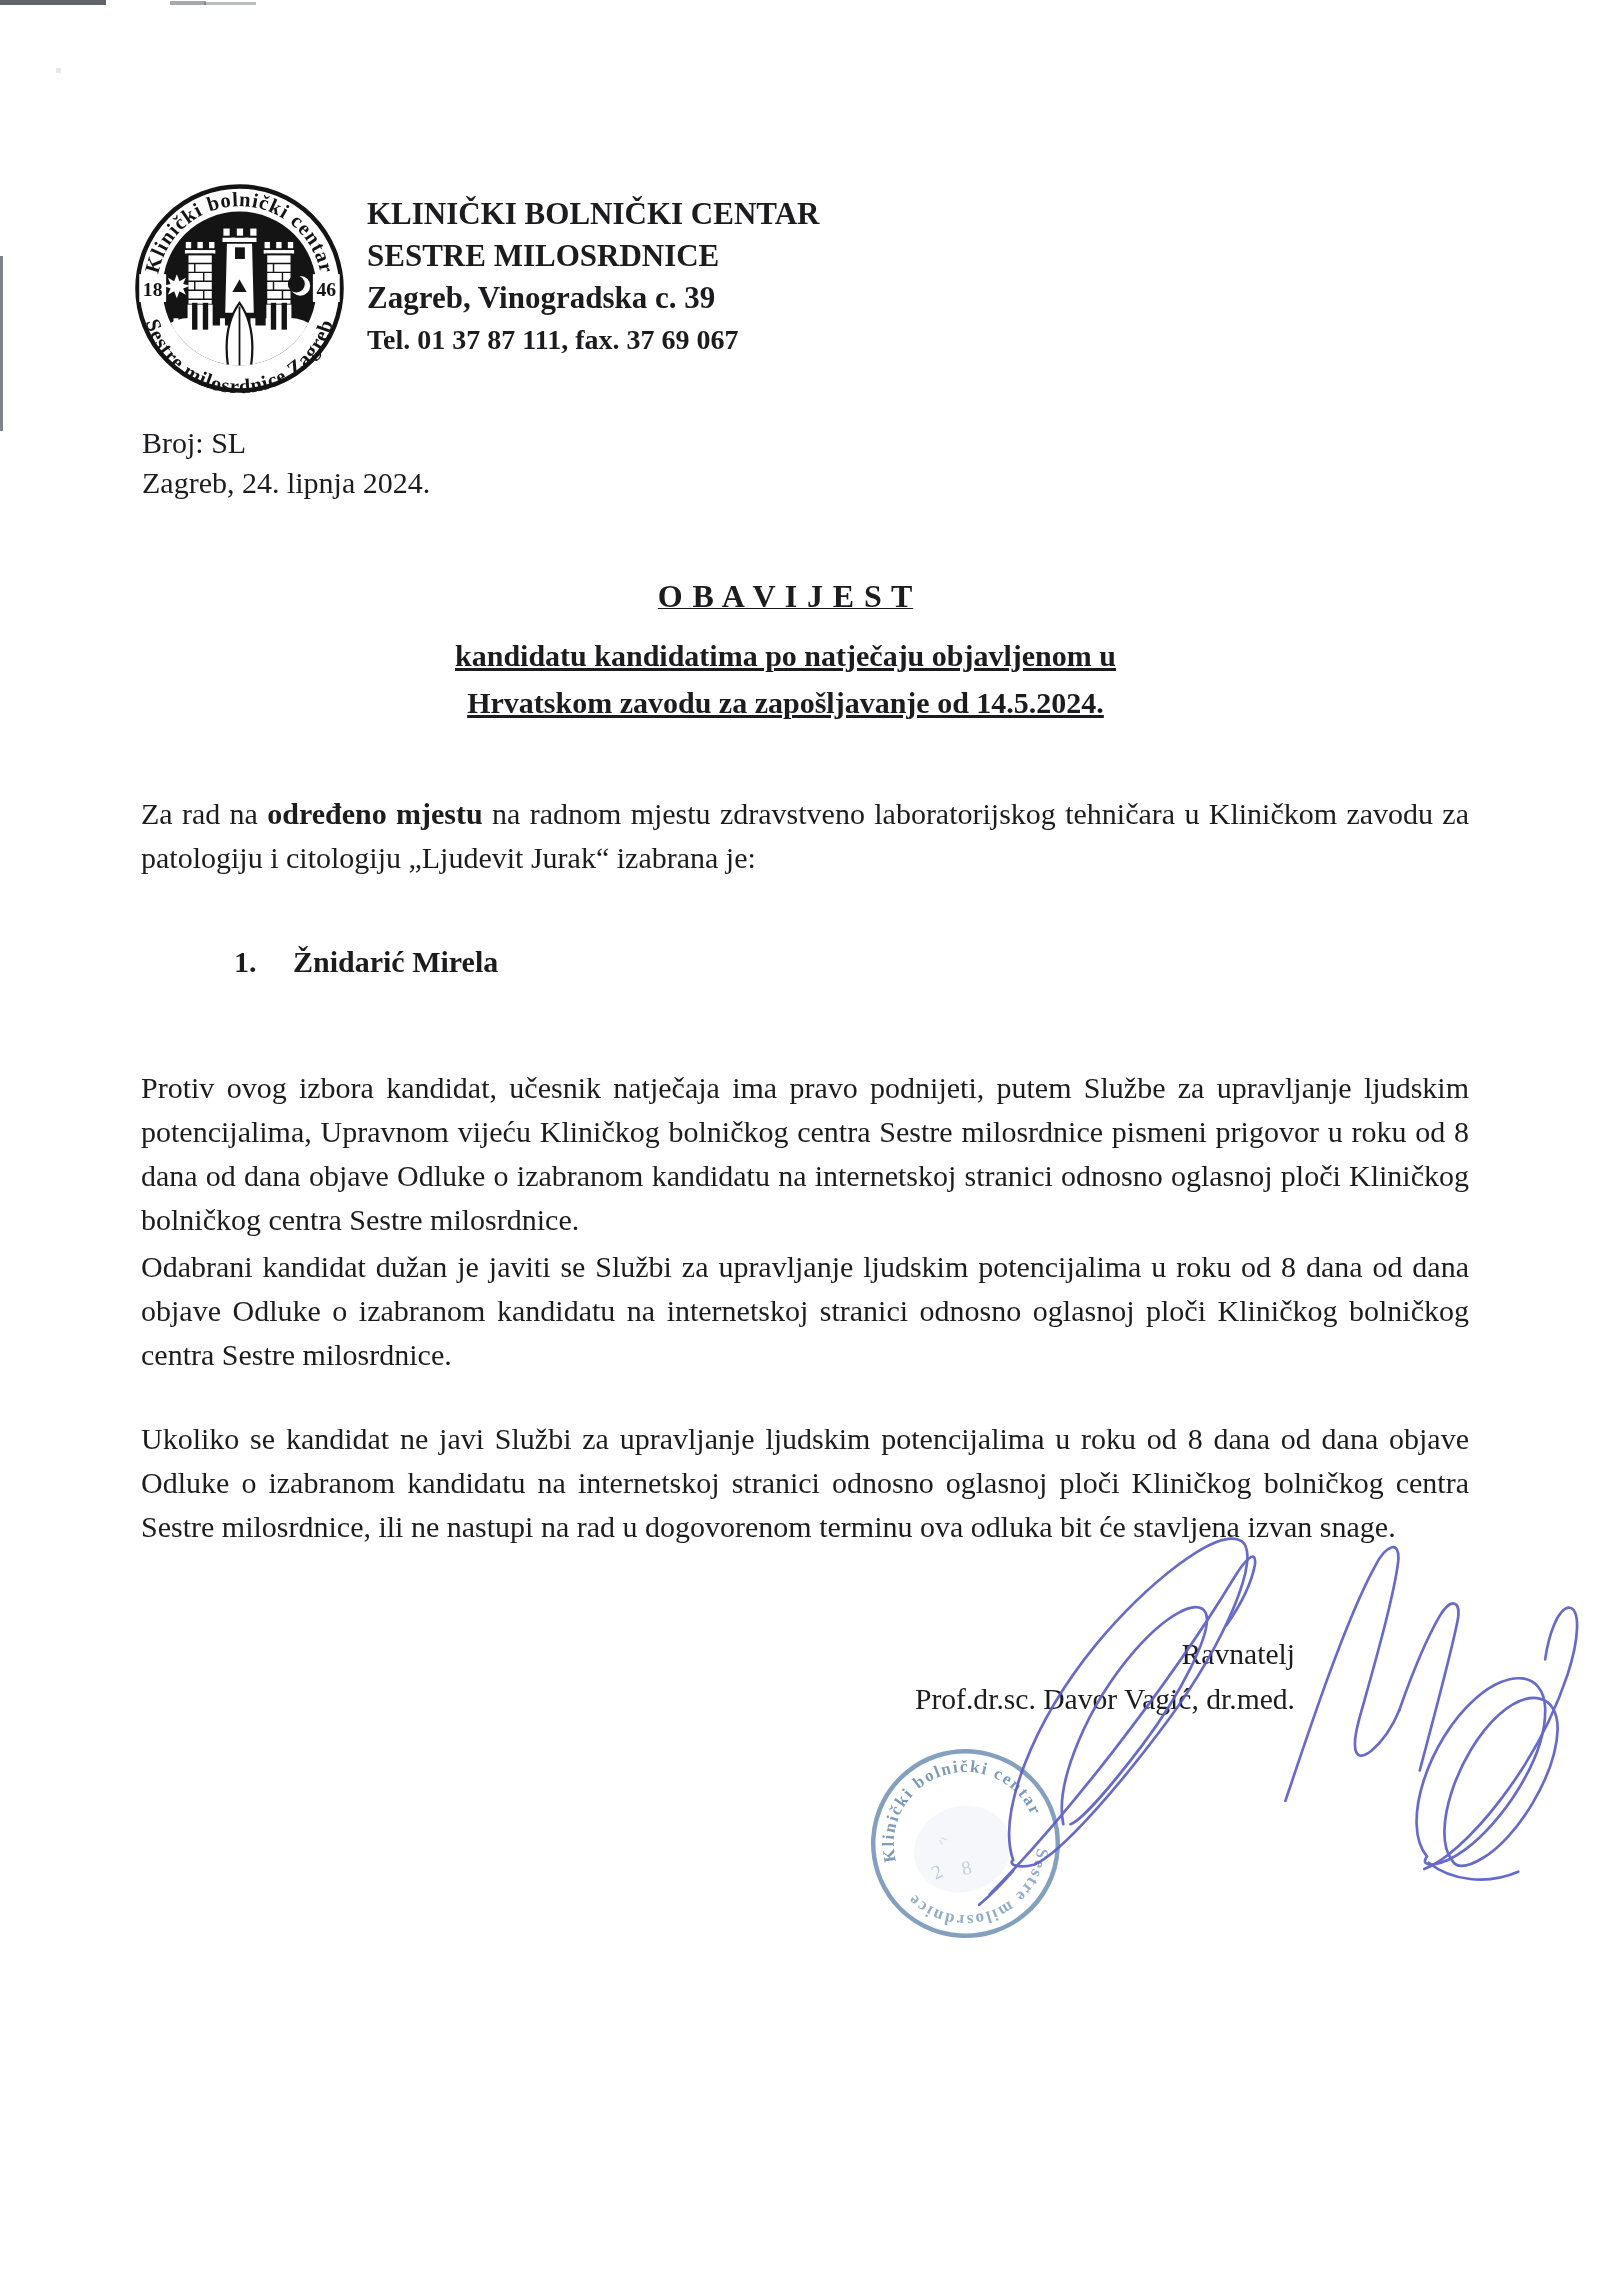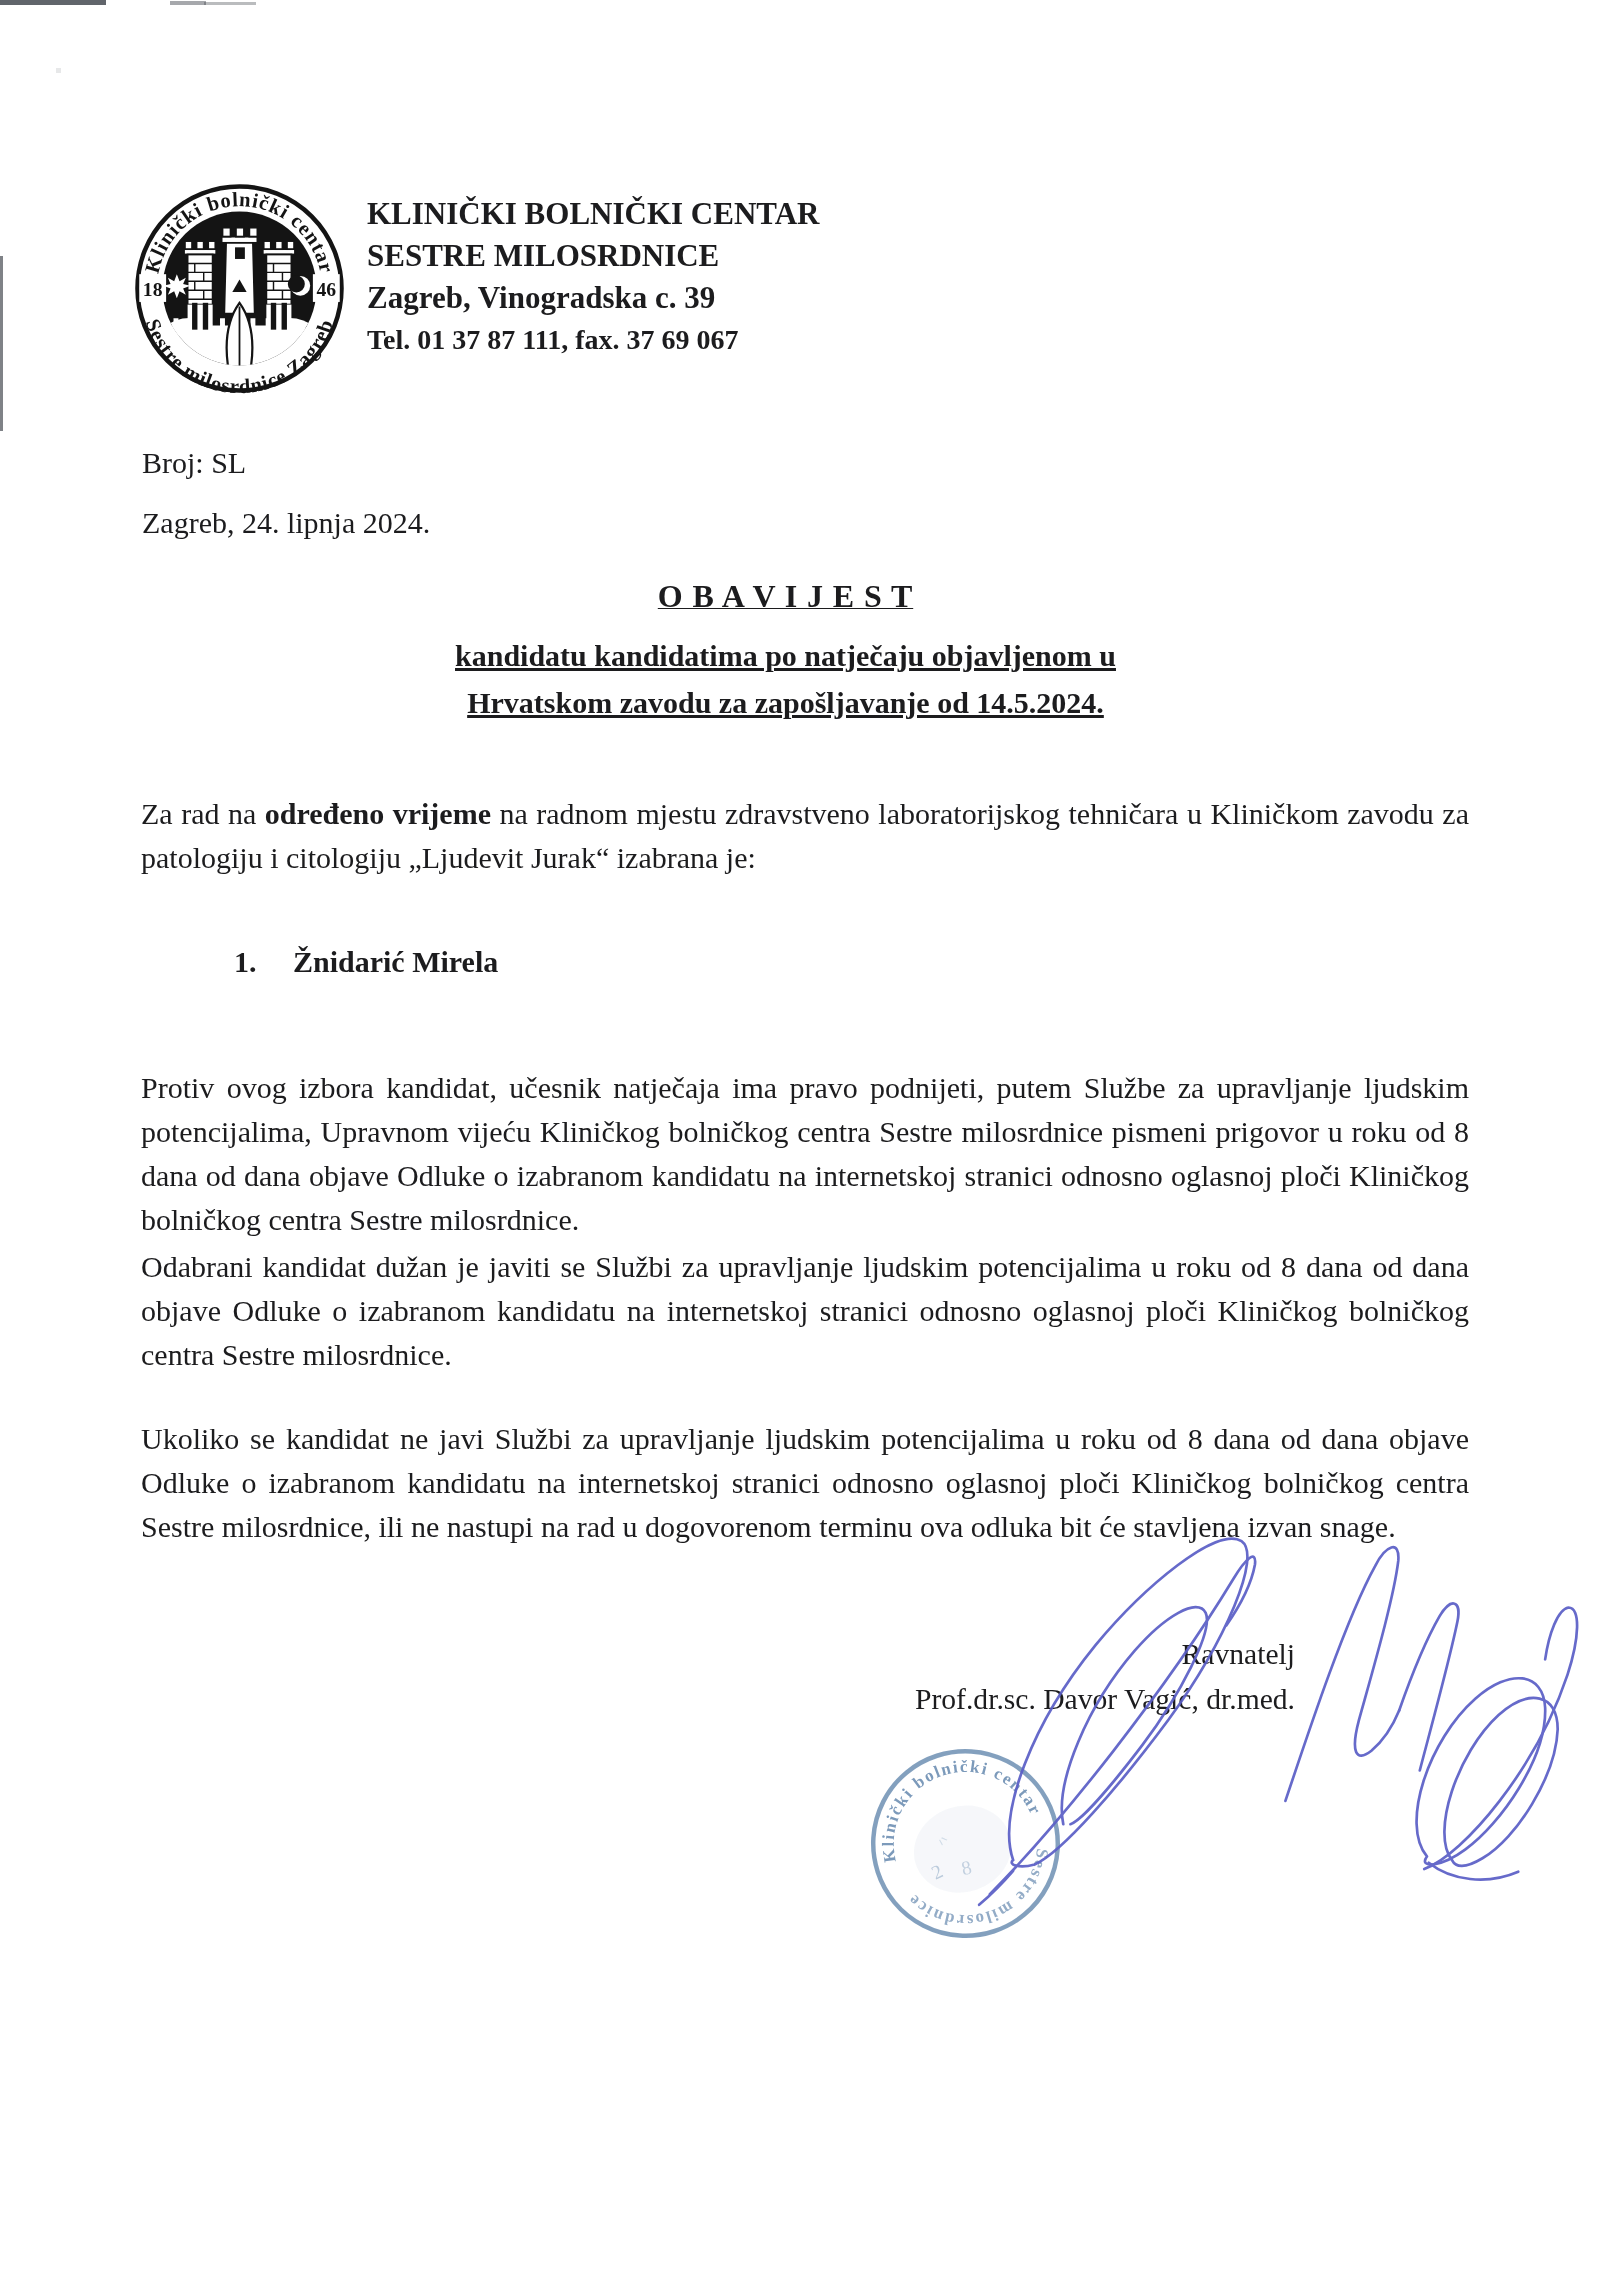--- a/index.html
+++ b/index.html
@@ -7,21 +7,21 @@
     position:relative;width:1606px;height:2293px;background:#ffffff;
     font-family:"Liberation Serif","DejaVu Serif",serif;color:#1c1c1e;
     overflow:hidden;margin:0 auto;
   }
   .abs{position:absolute;}
   
   .art{position:absolute;background:#3a3f46;}
   
   .hdr-line{font-weight:bold;font-size:31px;line-height:42px;white-space:nowrap;}
   .hdr-line.small{font-size:28px;}
-  .meta-line{font-size:30px;line-height:40px;white-space:nowrap;margin-top:20px;}
+  .meta-line{font-size:30px;line-height:40px;white-space:nowrap;}
   .title-wrap{left:129px;width:1313px;text-align:center;text-decoration:underline;}
   .doc-title{font-size:32px;font-weight:bold;letter-spacing:0.9px;}
   .subtitle{font-size:30px;font-weight:bold;line-height:47px;}
   .para{left:141px;width:1328px;font-size:30px;line-height:44px;text-align:justify;}
   .list-line{font-size:30px;line-height:44px;white-space:nowrap;}
   .sig-line{font-size:29.6px;line-height:45px;white-space:nowrap;text-align:right;}
   svg text{font-family:"Liberation Serif","DejaVu Serif",serif;}
 </style>
 </head>
 <body>
@@ -125,21 +125,21 @@
 
   <div class="abs title-wrap" style="top:578px;">
     <span class="doc-title">O B A V I J E S T</span>
   </div>
   <div class="abs title-wrap" style="top:632px;">
     <div class="subtitle">kandidatu kandidatima po natječaju objavljenom u</div>
     <div class="subtitle">Hrvatskom zavodu za zapošljavanje od 14.5.2024.</div>
   </div>
 
   <div class="abs para" style="top:792px;">
-    <span>Za rad na </span><b>određeno vrijeme</b><span> na radnom mjestu zdravstveno laboratorijskog tehničara u Kliničkom zavodu za patologiju i citologiju „Ljudevit Jurak“ izabrana je:</span>
+    <span>Za rad na </span><b>određeno mjestu</b><span> na radnom mjestu zdravstveno laboratorijskog tehničara u Kliničkom zavodu za patologiju i citologiju „Ljudevit Jurak“ izabrana je:</span>
   </div>
 
   <div class="abs list-line" style="left:234px;top:940px;font-weight:bold;">
     <span>1.</span>
     <span style="display:inline-block;width:21.5px;"></span>
     <span>Žnidarić Mirela</span>
   </div>
 
   <div class="abs para" style="top:1066px;">Protiv ovog izbora kandidat, učesnik natječaja ima pravo podnijeti, putem Službe za upravljanje ljudskim potencijalima, Upravnom vijeću Kliničkog bolničkog centra Sestre milosrdnice pismeni prigovor u roku od 8 dana od dana objave Odluke o izabranom kandidatu na internetskoj stranici odnosno oglasnoj ploči Kliničkog bolničkog centra Sestre milosrdnice.</div>
   <div class="abs para" style="top:1245px;">Odabrani kandidat dužan je javiti se Službi za upravljanje ljudskim potencijalima u roku od 8 dana od dana objave Odluke o izabranom kandidatu na internetskoj stranici odnosno oglasnoj ploči Kliničkog bolničkog centra Sestre milosrdnice.</div>

